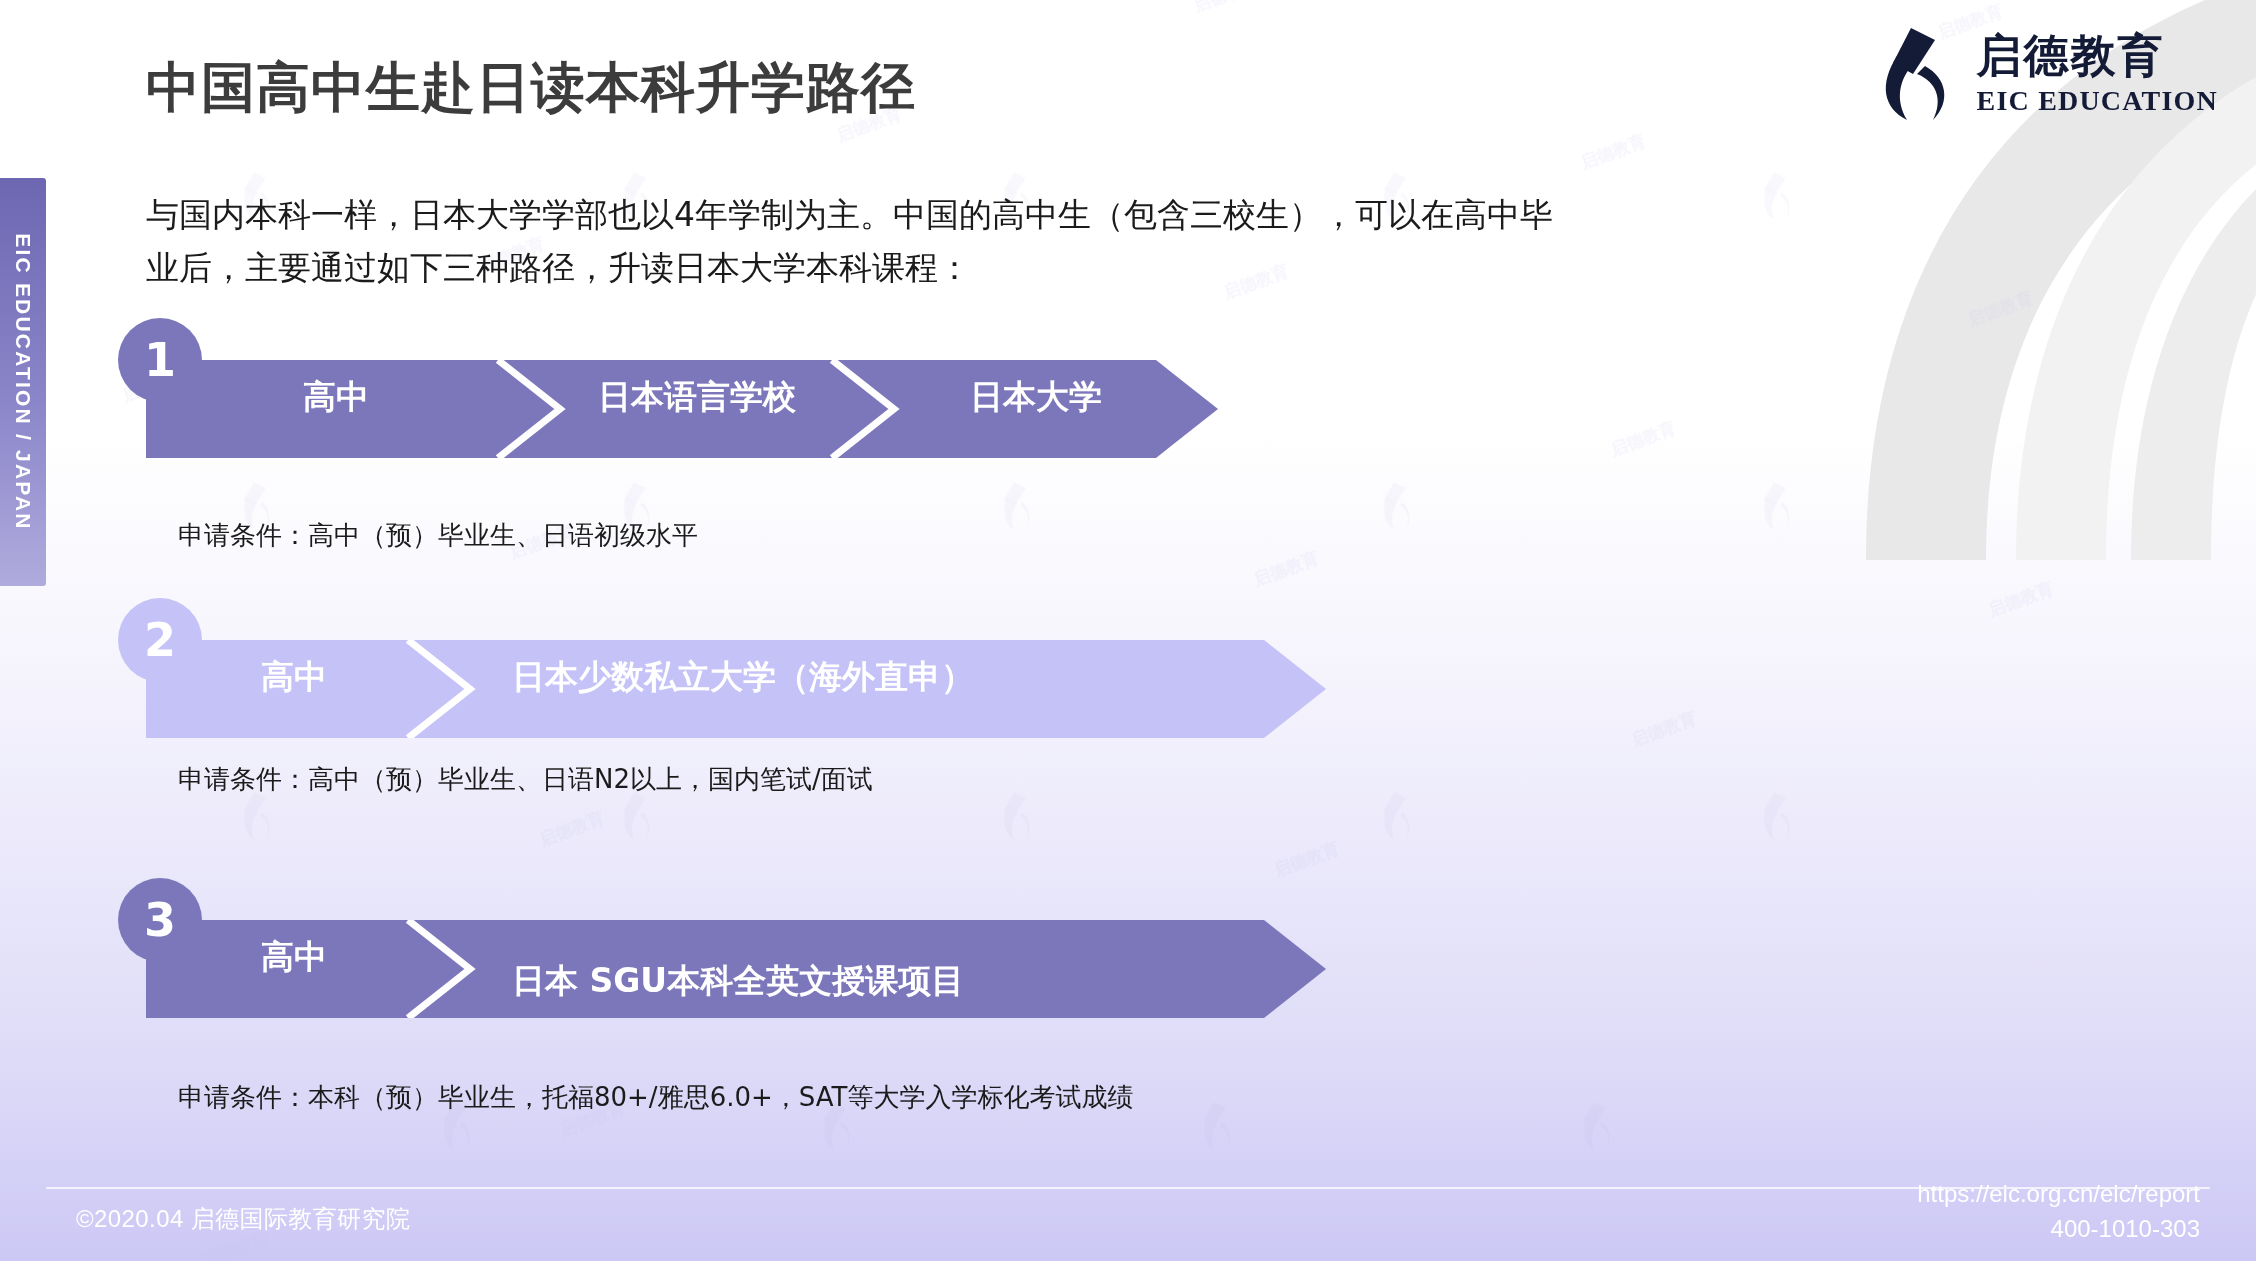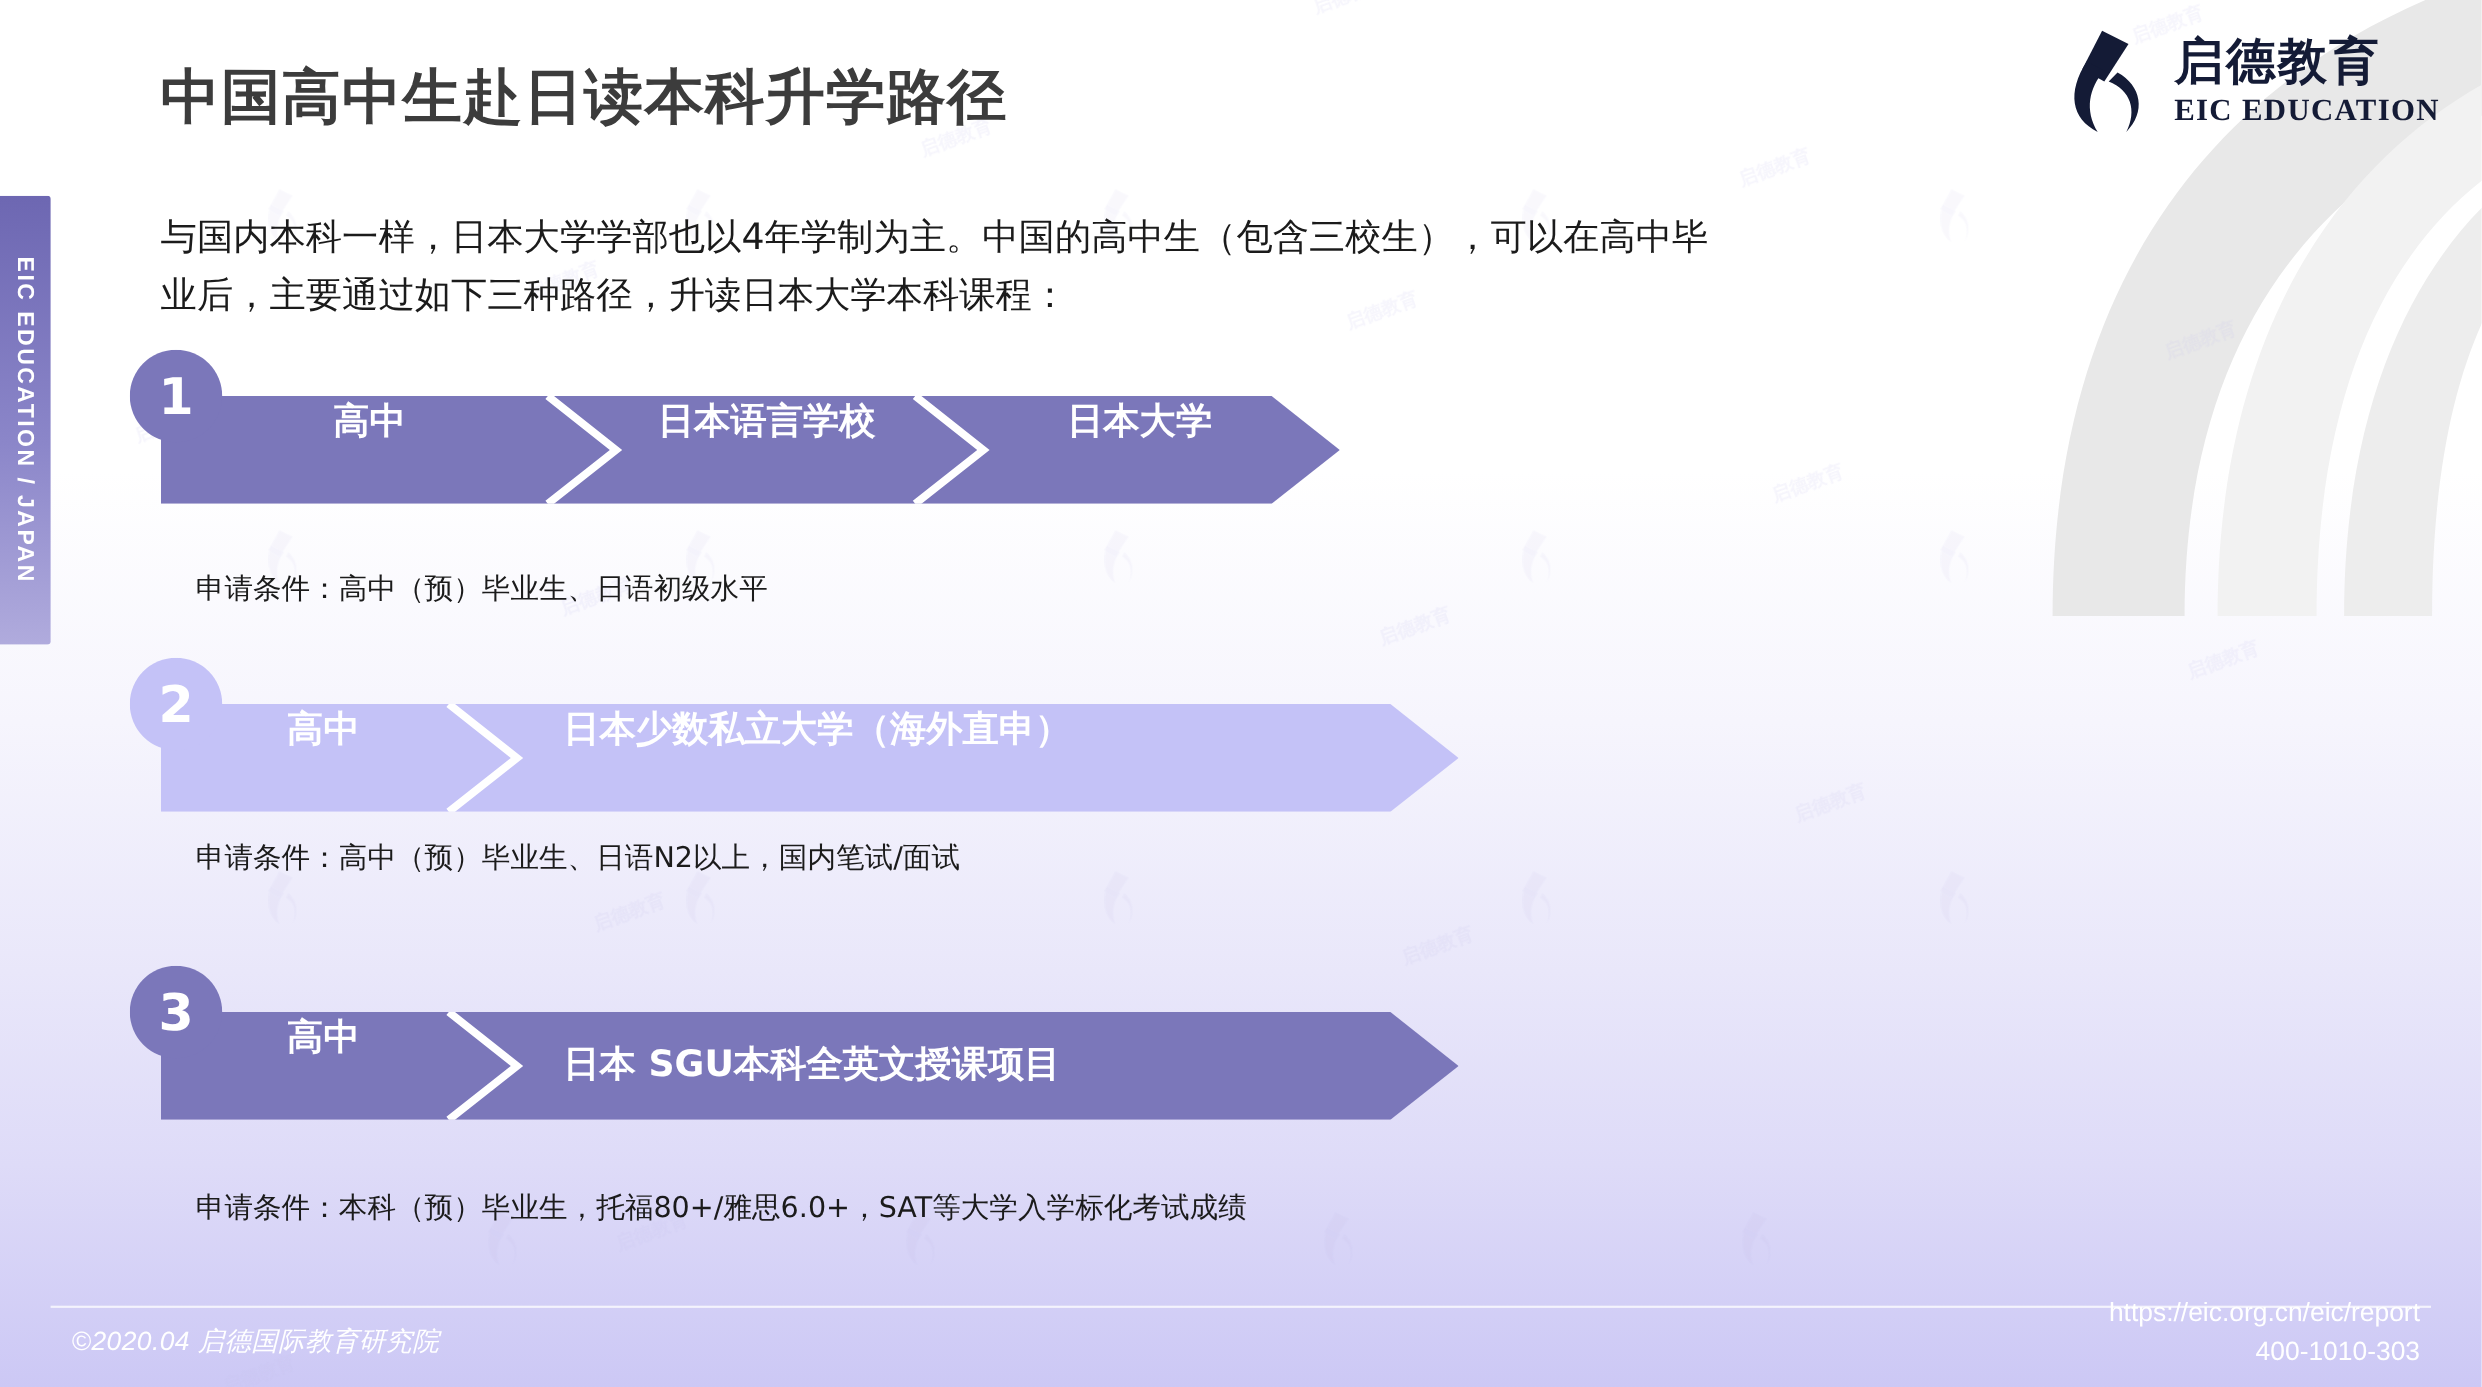--- a/index.html
+++ b/index.html
@@ -57,33 +57,33 @@
   .row{position:absolute;left:118px;}
   .badge{
     position:absolute;left:0;top:0;width:84px;height:84px;border-radius:50%;
     display:flex;align-items:center;justify-content:center;
     color:#ffffff;font-size:46px;font-weight:bold;z-index:3;
     font-family:"DejaVu Sans","Liberation Sans",sans-serif;
   }
   .chevbar{position:absolute;left:28px;top:42px;height:98px;}
   .chevbar svg{display:block;}
   .seg-label{
-    position:absolute;top:28px;height:74px;display:flex;align-items:center;justify-content:center;
+    position:absolute;top:42px;height:74px;display:flex;align-items:center;justify-content:center;
     color:#ffffff;font-size:33px;font-weight:bold;white-space:nowrap;z-index:2;
     font-family:"DejaVu Sans","Liberation Sans",sans-serif;
   }
   .cond{
     position:absolute;left:178px;
     font-size:26px;color:#1b1b1b;white-space:nowrap;
     font-family:"DejaVu Sans","Liberation Sans",sans-serif;
   }
 
   
   .footer-rule{position:absolute;left:46px;right:46px;bottom:72px;height:2px;background:rgba(255,255,255,.75);}
-  .copyright{position:absolute;left:65px;bottom:26px;font-size:24px;color:#ffffff;letter-spacing:.4px;font-style:italic;}
+  .copyright{position:absolute;left:76px;bottom:26px;font-size:24px;color:#ffffff;letter-spacing:.4px;}
   .contact{position:absolute;right:56px;bottom:14px;text-align:right;color:#ffffff;font-size:24px;line-height:1.45;margin-top:24px;}
 </style>
 </head>
 <body>
 
 <div class="slide">
 
   <div class="ribbons">
     <svg width="1150" height="700" viewBox="0 0 1150 700" fill="none">
       <path d="M640 700 C 640 330, 860 140, 1150 90 L1150 210 C 930 250, 760 400, 760 700 Z" fill="#e8e8e8"></path>

